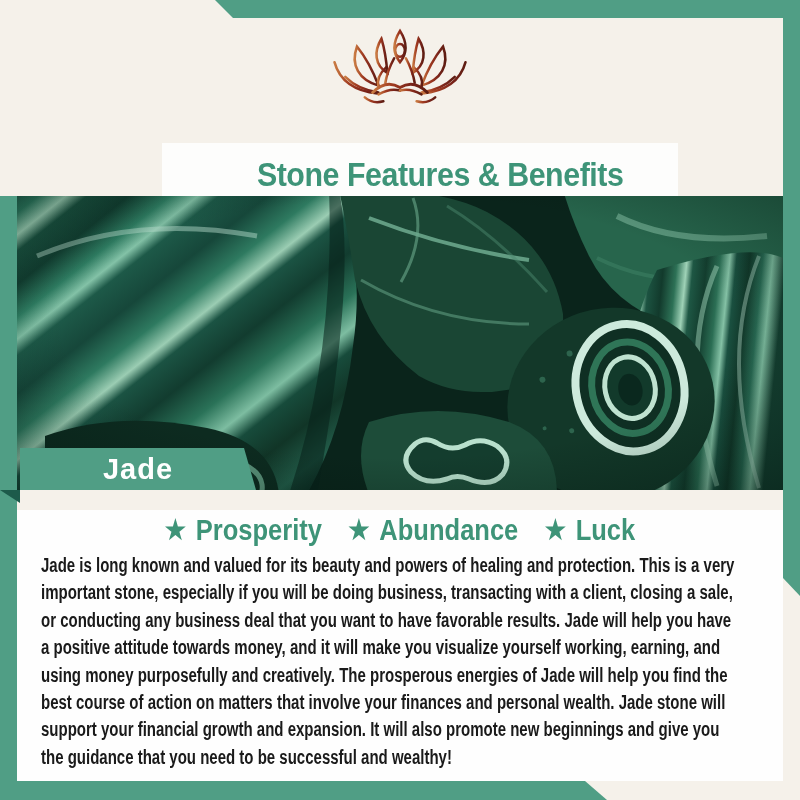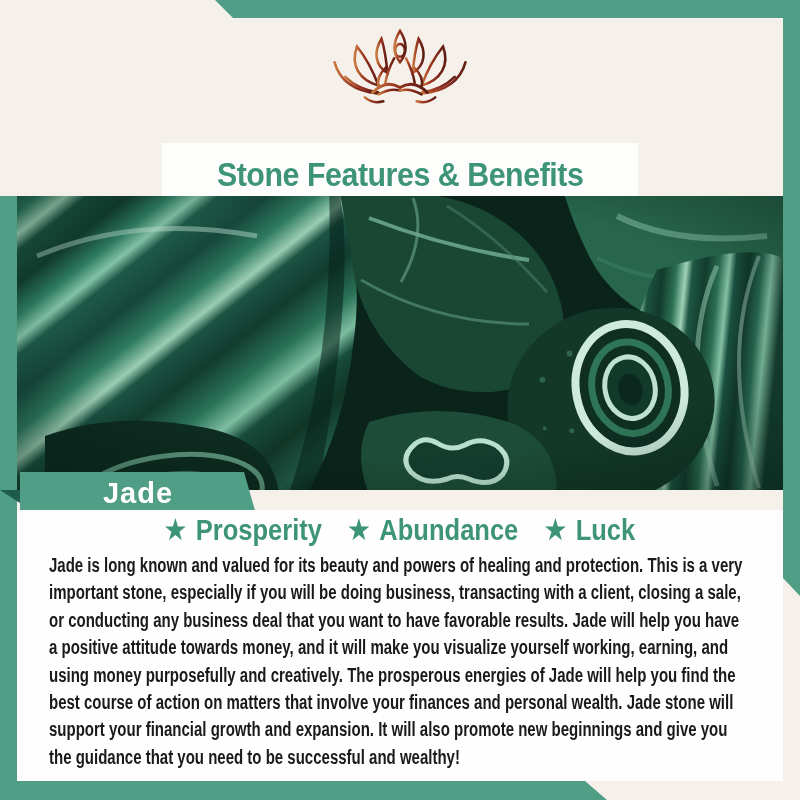--- a/index.html
+++ b/index.html
@@ -21,42 +21,42 @@
   .bar-bottom{left:0;top:781px;width:607px;height:19px;
     clip-path:polygon(0 0,585px 0,607px 19px,0 19px);}
   .bar-left{left:0;top:196px;width:17px;height:604px;}
   
   .logo{position:absolute;left:318px;top:26px;width:164px;height:88px;}
   .brand-name{position:absolute;left:0;top:113px;width:800px;text-align:center;
     font-family:"Liberation Serif",serif;font-size:16px;letter-spacing:4.5px;
     color:var(--brand-text);}
   
   .title-banner{position:absolute;left:162px;top:143px;width:476px;height:64px;
-    background:var(--panel-white);display:flex;align-items:center;justify-content:center;}
+    background:var(--panel-white);display:flex;align-items:center;justify-content:center;padding-left:40px;}
   .title-text{color:var(--accent-teal);font-weight:bold;font-size:33px;
     white-space:nowrap;transform:scaleX(.92);letter-spacing:-.5px;}
   
   .photo{position:absolute;left:17px;top:196px;width:766px;height:294px;overflow:hidden;}
   .photo svg{display:block;width:100%;height:100%;}
   
   .jade-banner{position:absolute;left:20px;top:448px;width:236px;height:42px;
     background:var(--frame-teal);clip-path:polygon(0 0,224px 0,236px 42px,0 42px);
-    display:flex;align-items:center;justify-content:center;margin-top:24px;}
+    display:flex;align-items:center;justify-content:center;}
   .jade-text{color:#fff;font-weight:bold;font-size:29px;letter-spacing:1px;}
   .fold{position:absolute;left:0;top:490px;width:20px;height:13px;
     background:var(--fold-teal);clip-path:polygon(0 0,20px 0,20px 13px);}
   
   .panel{position:absolute;left:17px;top:510px;width:766px;height:271px;
     background:#fefefe;}
   .features{display:flex;justify-content:center;align-items:center;gap:30px;
     margin-top:3px;height:34px;color:var(--accent-teal);font-weight:bold;
     font-size:29px;transform:scaleX(.88);white-space:nowrap;}
   .feature{display:flex;gap:11px;align-items:center;}
   .star{font-size:27px;line-height:1;}
-  .desc{margin-top:5px;padding-left:32px;}
+  .desc{margin-top:5px;padding-left:24px;}
   .desc-line{white-space:nowrap;font-size:20px;font-weight:bold;
     color:var(--body-text);line-height:27.4px;transform:scaleX(.75);
     transform-origin:left center;}
 </style>
 </head>
 <body>
 
 <div class="card">
 
   <div class="bar bar-top"></div>

